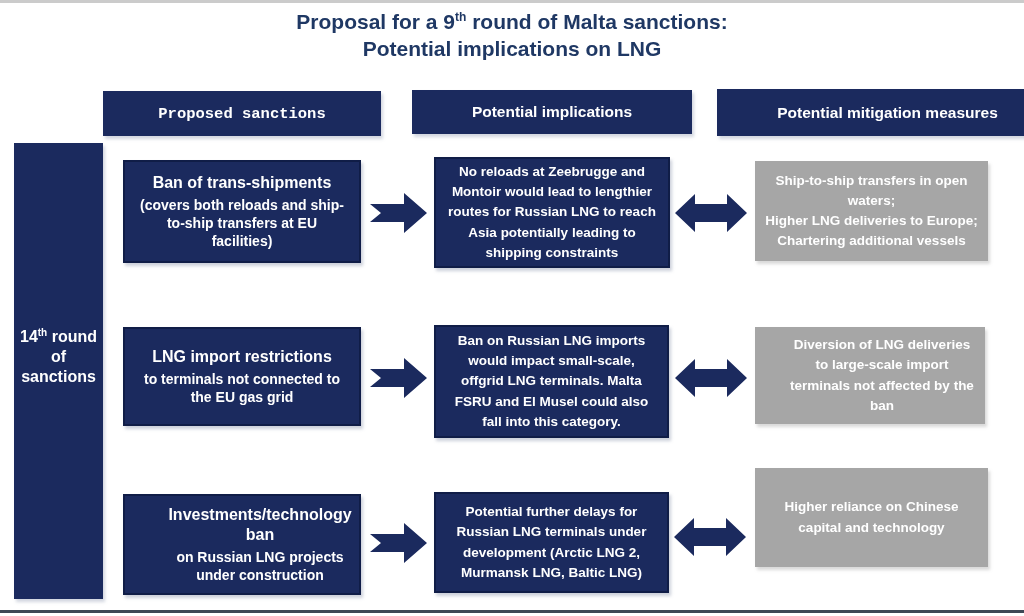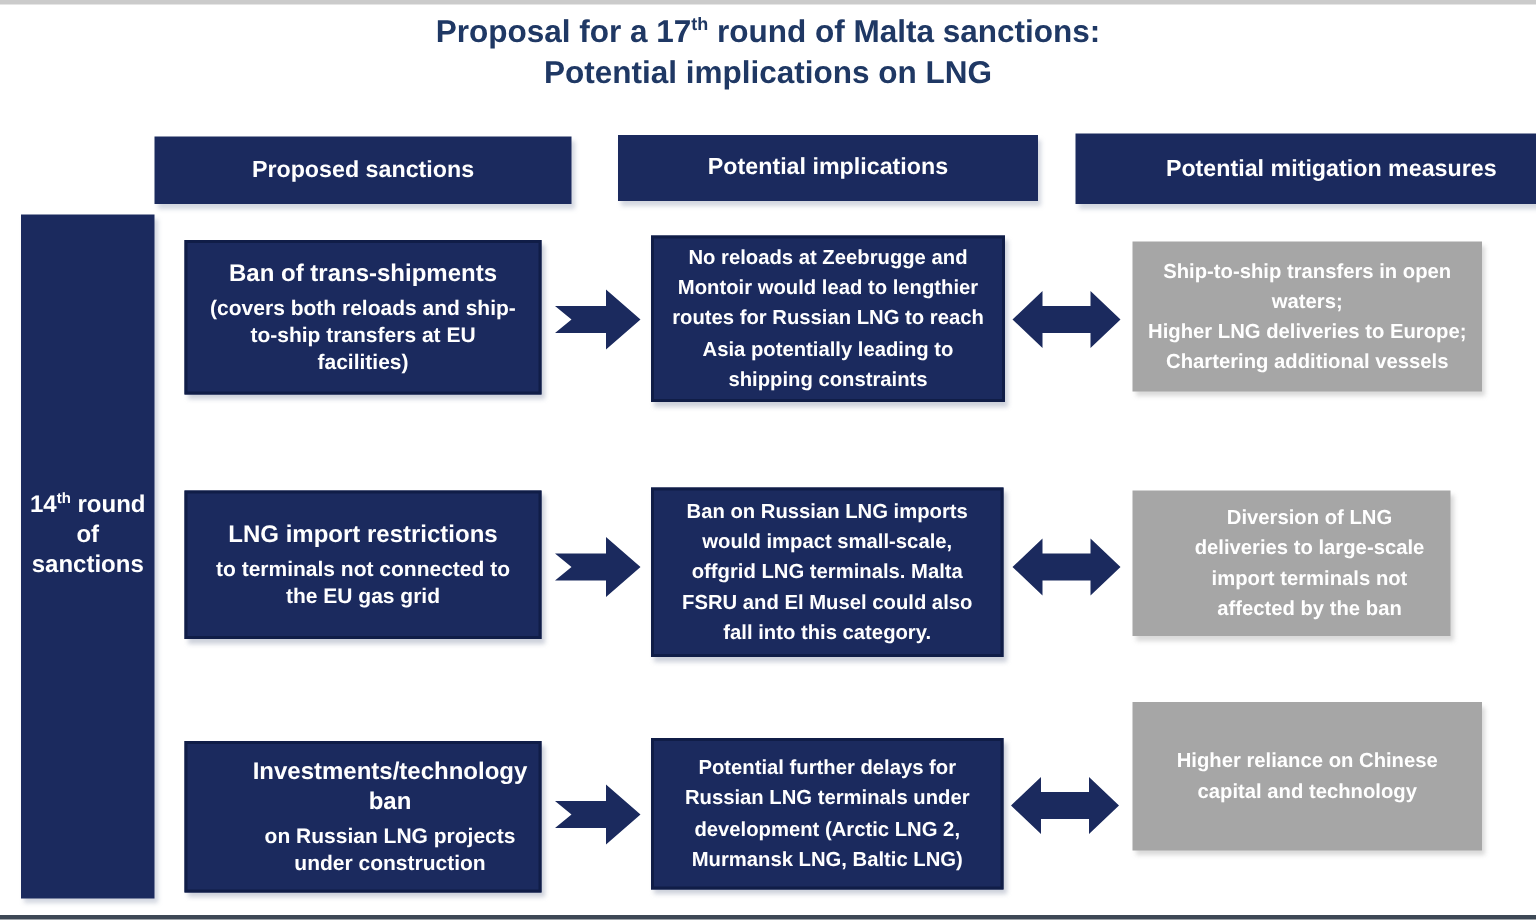--- a/index.html
+++ b/index.html
@@ -25,21 +25,21 @@
     color:var(--title);font-weight:bold;font-size:21px;line-height:1.3;
   }
   .title sup{font-size:12px;}
 
   .hdr{
     position:absolute;background:var(--navy);color:var(--white);
     display:flex;align-items:center;justify-content:center;
     font-weight:bold;font-size:15.5px;text-align:center;
     box-shadow:2px 3px 3px rgba(130,140,165,0.35);
   }
-  .hdr-1{left:103px;top:91px;width:278px;height:45px;}
+  .hdr-1{left:103px;top:91px;width:278px;height:45px;font-family:Liberation Mono, monospace;}
   .hdr-2{left:412px;top:90px;width:280px;height:44px;}
   .hdr-3{left:717px;top:89px;width:341px;height:47px;}
 
   .side-bar{
     position:absolute;left:14px;top:143px;width:89px;height:456px;
     background:var(--navy);color:var(--white);
     display:flex;align-items:center;justify-content:center;text-align:center;
     font-weight:bold;font-size:16px;line-height:1.25;
     box-shadow:2px 3px 3px rgba(130,140,165,0.35);
   }
@@ -61,21 +61,21 @@
   }
   .box-title{font-size:16px;line-height:1.3;}
   .box-sub{font-size:14px;line-height:1.3;margin-top:2px;}
   .box-text{font-size:13.5px;line-height:1.5;white-space:pre-line;}
 
   .s1{left:123px;top:160px;width:238px;height:103px;}
   .i1{left:434px;top:157px;width:236px;height:111px;}
   .m1{left:755px;top:161px;width:233px;height:100px;}
   .s2{left:123px;top:327px;width:238px;height:99px;}
   .i2{left:434px;top:325px;width:235px;height:113px;}
-  .m2{left:755px;top:327px;width:212px;height:97px;padding-left:34px;}
+  .m2{left:755px;top:327px;width:230px;height:97px;padding-left:34px;}
   .s3{left:123px;top:494px;width:238px;height:101px;padding-left:46px;}
   .i3{left:434px;top:492px;width:235px;height:101px;}
   .m3{left:755px;top:468px;width:233px;height:99px;}
 
   .arrow{position:absolute;}
   .arrow svg{display:block;}
   .arrow polygon{fill:var(--navy);}
   .a1{left:368px;top:191px;}
   .a2{left:368px;top:356px;}
   .a3{left:368px;top:521px;}
@@ -83,21 +83,21 @@
   .d2{left:674px;top:355px;}
   .d3{left:673px;top:514px;}
 </style>
 </head>
 <body>
 
 <div class="canvas">
   <div class="top-rule"></div>
 
   <div class="title">
-    <div><span>Proposal for a 17</span><sup>th</sup><span> round of Malta sanctions:</span></div>
+    <div><span>Proposal for a 9</span><sup>th</sup><span> round of Malta sanctions:</span></div>
     <div>Potential implications on LNG</div>
   </div>
 
   <div class="hdr hdr-1">Proposed sanctions</div>
   <div class="hdr hdr-2">Potential implications</div>
   <div class="hdr hdr-3">Potential mitigation measures</div>
 
   <div class="side-bar">
     <div class="side-inner">
       <div><span>14</span><sup>th</sup><span> round</span></div>

